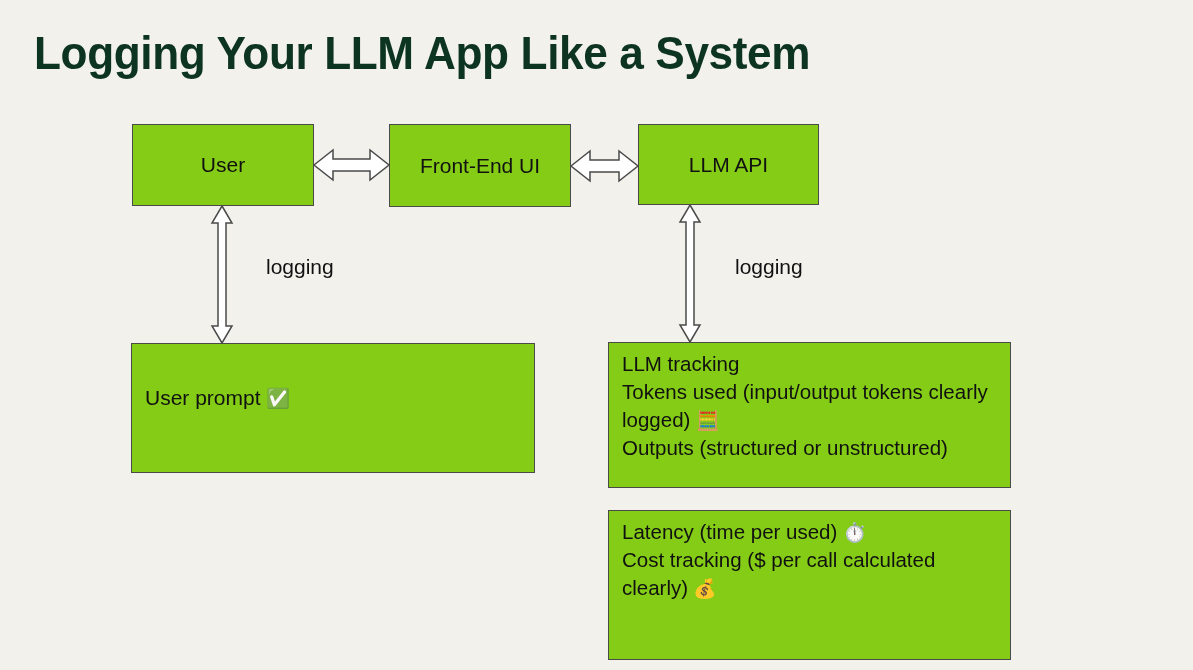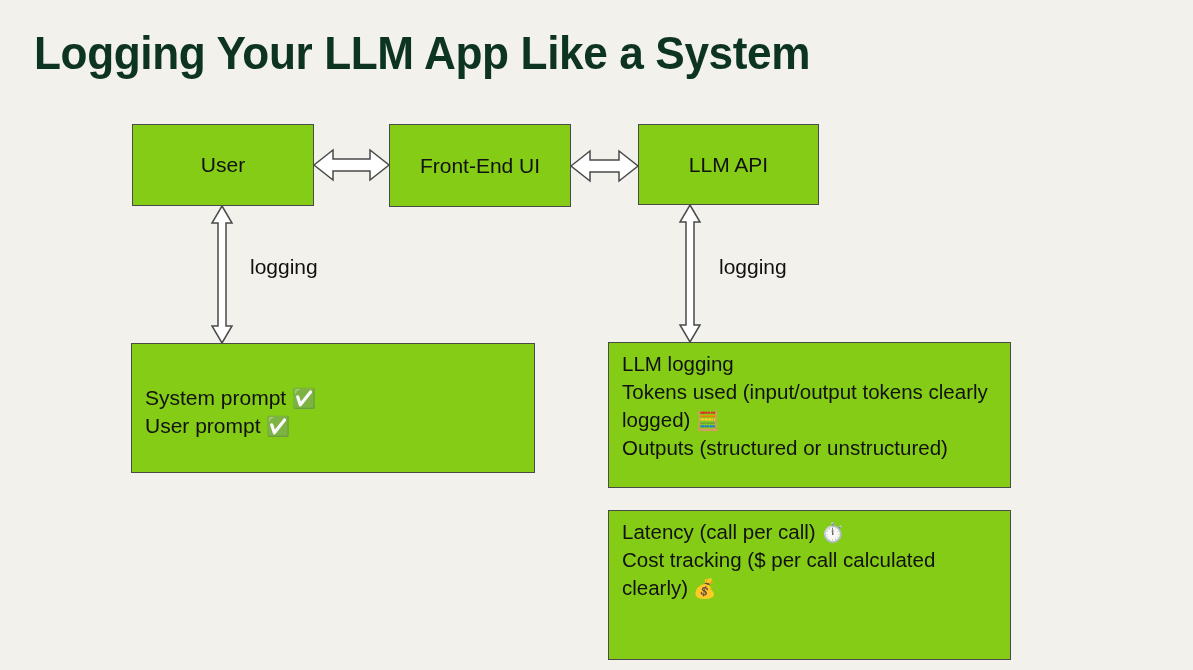--- a/index.html
+++ b/index.html
@@ -95,20 +95,21 @@
     stroke-width: 1.5;
     stroke-linejoin: miter;
   }
 
   
   .logging-label {
     position: absolute;
     font-size: 21px;
     color: #111111;
     white-space: nowrap;
+    margin-left: 16px;
   }
   #logging-left  { left: 250px; top: 255px; }
   #logging-right { left: 719px; top: 255px; }
 </style>
 </head>
 <body>
 
 <div class="slide-title">Logging Your LLM App Like a System</div>
 
 <svg id="arrow-layer" viewBox="0 0 1193 670" xmlns="http://www.w3.org/2000/svg">
@@ -134,45 +135,41 @@
   <span>LLM API</span>
 </div>
 
 <div class="logging-label" id="logging-left">logging</div>
 
 <div class="logging-label" id="logging-right">logging</div>
 
 <div class="dbox" id="box-prompts">
   <div class="inner">
     <div class="line">
-      <span>System prompt</span>
-      <span class="emoji">✅</span>
-    </div>
-    <div class="line">
       <span>User prompt</span>
       <span class="emoji">✅</span>
     </div>
   </div>
 </div>
 
 <div class="dbox textblock" id="box-response">
   <div class="line">
-    <span>LLM logging</span>
+    <span>LLM tracking</span>
   </div>
   <div class="wrapline">
     <span>Tokens used (input/output tokens clearly logged)</span>
     <span class="emoji">🧮</span>
   </div>
   <div class="wrapline">
     <span>Outputs (structured or unstructured)</span>
   </div>
 </div>
 
 <div class="dbox textblock" id="box-errors">
   <div class="line">
-    <span>Latency (call per call)</span>
+    <span>Latency (time per used)</span>
     <span class="emoji">⏱️</span>
   </div>
   <div class="wrapline">
     <span>Cost tracking ($ per call calculated clearly)</span>
     <span class="emoji">💰</span>
   </div>
 </div>
 
 </body></html>

